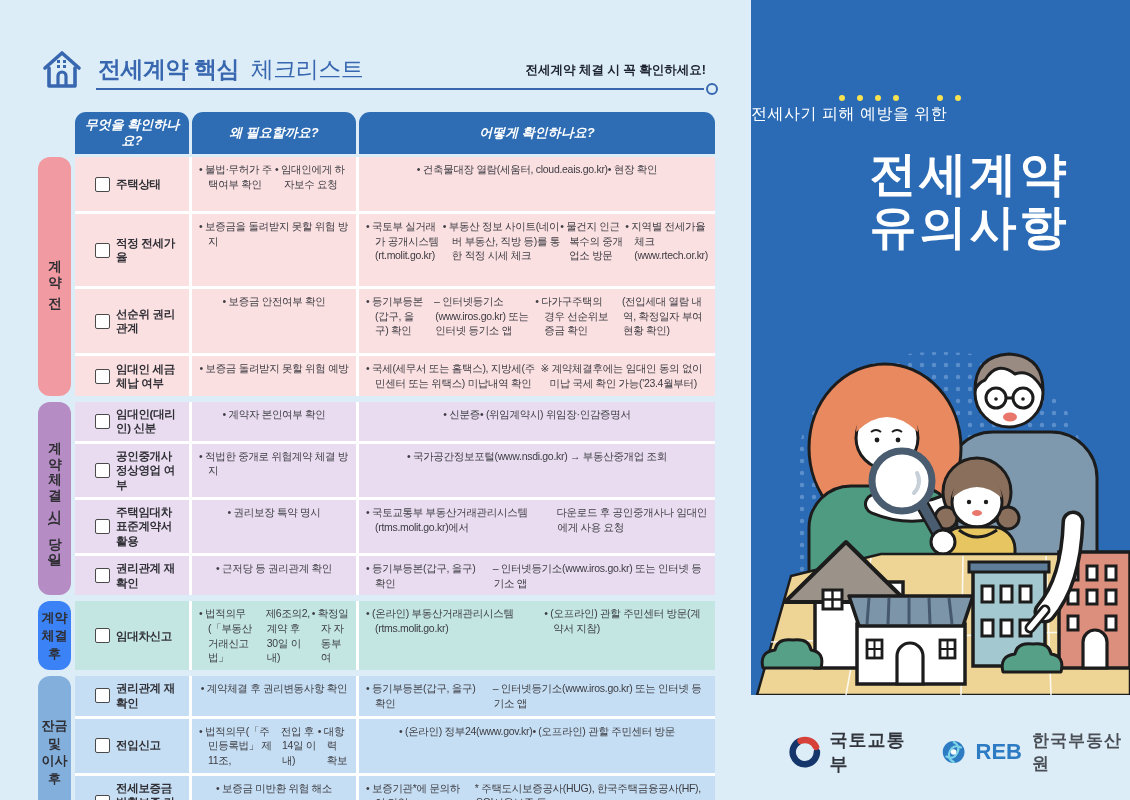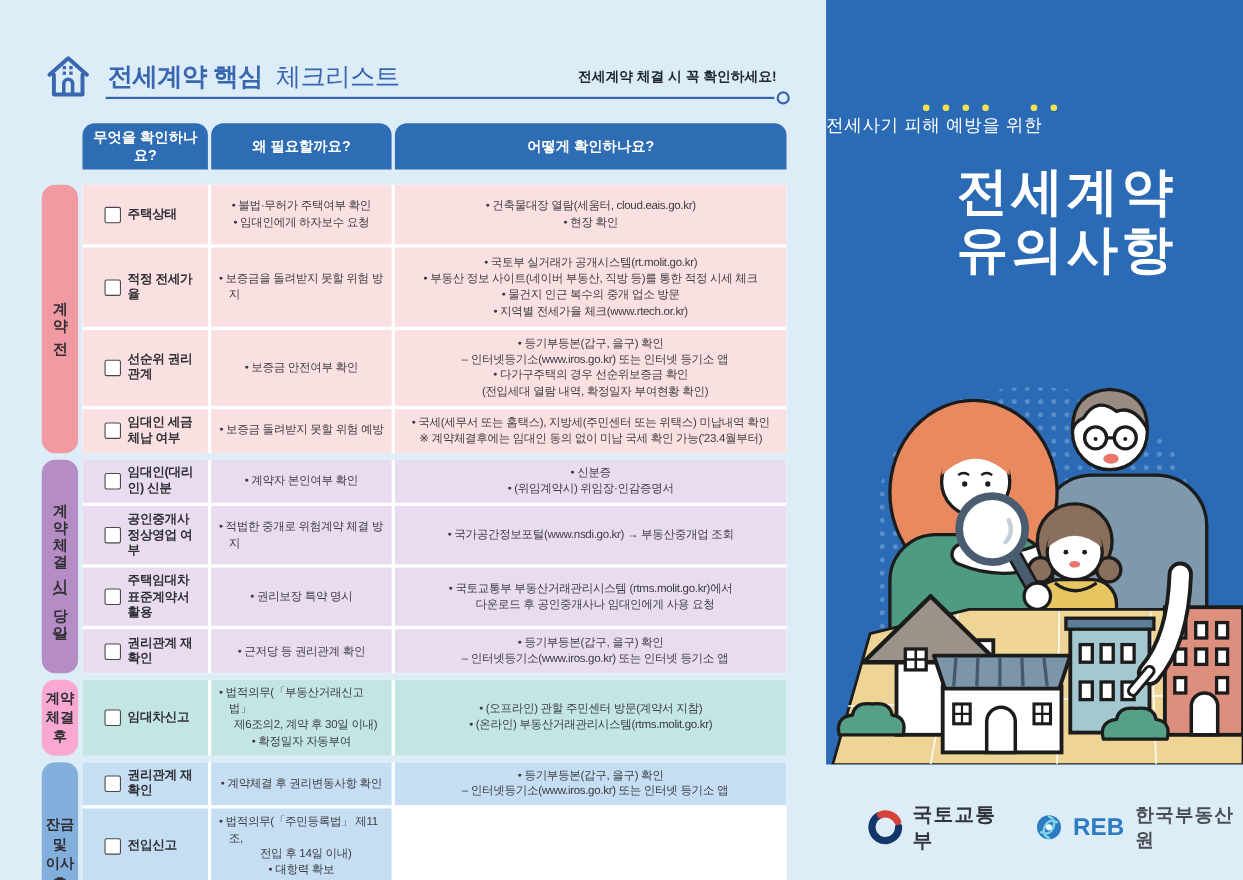--- a/index.html
+++ b/index.html
@@ -16,45 +16,45 @@
   .lhead{position:absolute;left:40px;top:46px;width:672px;height:46px;}
   .house-ic{position:absolute;left:0;top:2px;}
   .ltitle{position:absolute;left:58px;top:8px;font-size:23px;color:#3867B0;letter-spacing:-0.5px;white-space:nowrap;}
   .ltitle .b{font-weight:800;}
   .ltitle .r{font-weight:400;margin-left:6px;}
   .lnotice{position:absolute;right:6px;top:16px;font-size:12.5px;font-weight:700;color:#1e2430;}
   .lrule{position:absolute;left:56px;top:42px;width:608px;height:2px;background:#3867B0;}
   .lrule-dot{position:absolute;left:666px;top:37px;width:8px;height:8px;border:2px solid #3867B0;border-radius:50%;background:#DCEDF8;}
 
   .table{position:absolute;left:38px;top:112px;width:677px;}
-  .thead{display:flex;gap:4px;margin-bottom:14px;}
+  .thead{display:flex;gap:4px;margin-bottom:3px;font-style:italic;}
   .thead .spacer{width:33px;flex:none;}
   .ths{flex:1;display:grid;grid-template-columns:114px 164px 1fr;gap:3px;}
   .th{background:#2E6DB4;color:#fff;font-weight:700;font-size:13px;line-height:1.2;
       border-radius:11px 11px 0 0;display:flex;align-items:center;justify-content:center;
       text-align:center;min-height:42px;padding:2px 6px;box-sizing:border-box;}
 
   .group{display:flex;gap:4px;margin-bottom:6px;}
   .pill{width:33px;flex:none;border-radius:12px;display:flex;align-items:center;justify-content:center;
         font-weight:800;color:#2e2e33;}
   .pill.vert{writing-mode:vertical-rl;font-size:13.5px;letter-spacing:2px;}
   .pill.horz{font-size:13px;line-height:1.35;text-align:center;white-space:pre-line;}
   .rows{flex:1;display:flex;flex-direction:column;gap:3px;background:#fff;}
   .row{display:grid;grid-template-columns:114px 164px 1fr;gap:3px;background:#fff;}
-  .cell{display:flex;flex-direction:column;justify-content:center;box-sizing:border-box;padding:5px 7px;align-items:center;}
+  .cell{display:flex;justify-content:center;box-sizing:border-box;padding:5px 7px;}
   .cell.what{flex-direction:row;align-items:center;justify-content:flex-start;gap:6px;padding-left:20px;}
   .cb{width:13px;height:13px;flex:none;background:#fff;border:1.6px solid #4a4a4a;border-radius:2px;}
   .wlabel{font-size:11.5px;font-weight:700;color:#303036;line-height:1.25;letter-spacing:-0.3px;}
   .line{font-size:10.5px;color:#3c3c42;line-height:1.4;letter-spacing:-0.3px;white-space:pre-wrap;
         padding-left:9px;text-indent:-9px;}
   .g1 .pill{background:#F29AA2;}
   .g1 .cell{background:#FBE0E2;}
   .g2 .pill{background:#B58CC4;}
   .g2 .cell{background:#E9DCF0;}
-  .g3 .pill{background:#f9a8d4;}
+  .g3 .pill{background:#3b82f6;}
   .g3 .cell{background:#C3E6E3;}
   .g4 .pill{background:#83AFDD;}
   .g4 .cell{background:#C6DEF3;}
 
   
   .poster{position:absolute;left:751px;top:0;width:379px;height:695px;background:#2B6BB5;overflow:hidden;}
   .psub{position:absolute;top:104px;left:0;width:100%;text-align:left;color:#fff;
         font-size:16px;font-weight:400;letter-spacing:0.5px;}
   .pdot{position:absolute;top:95px;width:6px;height:6px;border-radius:50%;background:#F7E34F;}
   .ptitle{position:absolute;top:148px;left:0;width:100%;text-align:center;color:#fff;
@@ -236,22 +236,22 @@
             <div class="cell what">
                 <span class="cb"></span>
                 <span class="wlabel">임대차신고</span>
               </div>
             <div class="cell why">
                 <div class="line">• 법적의무(「부동산거래신고법」</div>
                 <div class="line">   제6조의2, 계약 후 30일 이내)</div>
                 <div class="line">• 확정일자 자동부여</div>
               </div>
             <div class="cell how">
+                <div class="line">• (온라인) 부동산거래관리시스템(rtms.molit.go.kr)</div>
                 <div class="line">• (오프라인) 관할 주민센터 방문(계약서 지참)</div>
-                <div class="line">• (온라인) 부동산거래관리시스템(rtms.molit.go.kr)</div>
               </div>
           </div>
         </div>
       </section>
 
       <section class="group g4">
         <div class="pill horz">잔금
 및
 이사
 후</div>
@@ -271,20 +271,24 @@
           </div>
           <div class="row" style="min-height:46px;">
             <div class="cell what">
                 <span class="cb"></span>
                 <span class="wlabel">전입신고</span>
               </div>
             <div class="cell why">
                 <div class="line">• 법적의무(「주민등록법」 제11조,</div>
                 <div class="line">   전입 후 14일 이내)</div>
                 <div class="line">• 대항력 확보</div>
+              </div>
+            <div class="cell how">
+                <div class="line">• (온라인) 정부24(www.gov.kr)</div>
+                <div class="line">• (오프라인) 관할 주민센터 방문</div>
               </div>
           </div>
           <div class="row" style="min-height:50px;">
             <div class="cell what">
                 <span class="cb"></span>
                 <span class="wlabel">전세보증금 반환보증 가입</span>
               </div>
             <div class="cell why">
                 <div class="line">• 보증금 미반환 위험 해소</div>
               </div>

